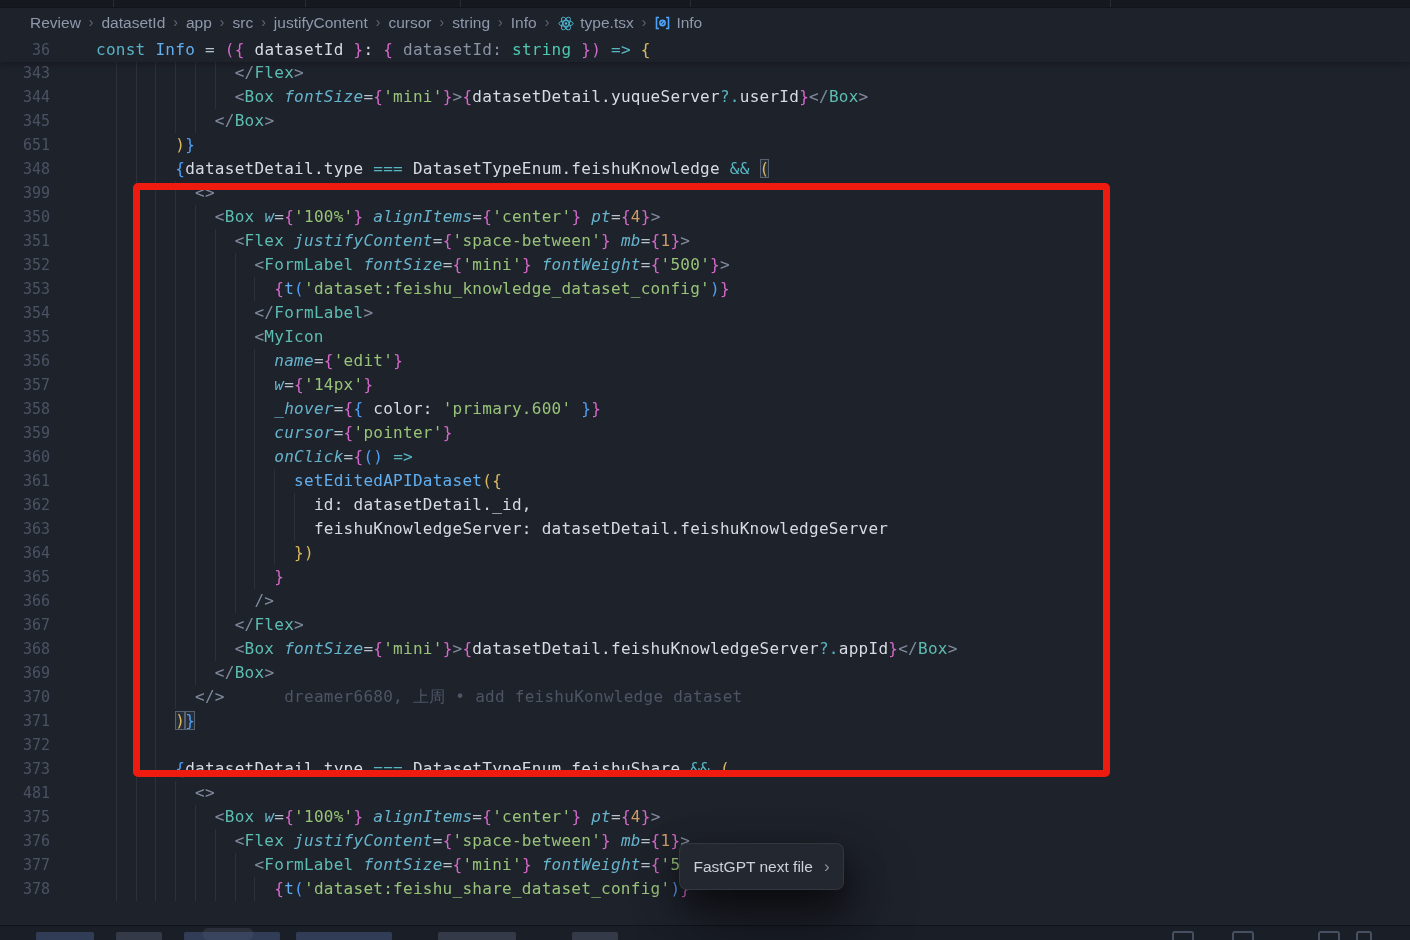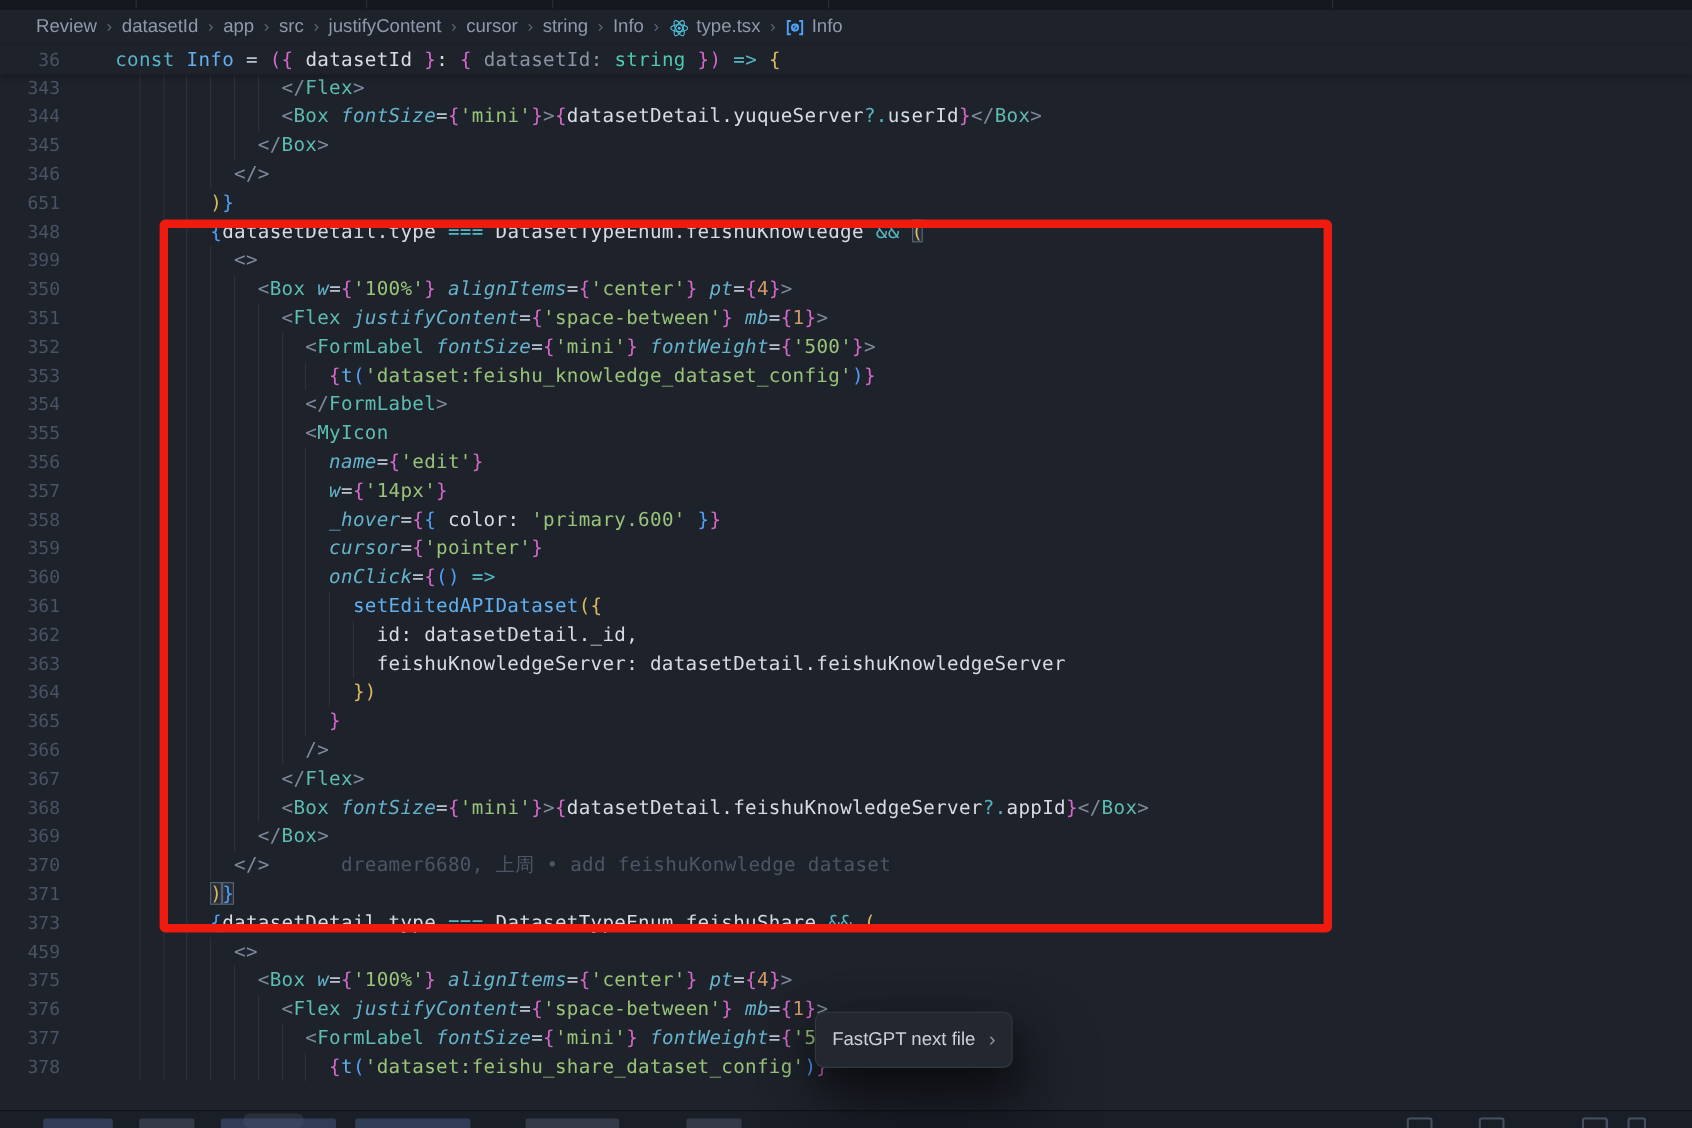--- a/index.html
+++ b/index.html
@@ -101,21 +101,20 @@
   </div>
 
 <div class="sticky-line" id="sticky">
     <div class="code-line"><span class="ln">36</span><span class="code-text"><span style="color: rgb(87, 178, 198);">const</span><span style="color: rgb(214, 219, 228);"> </span><span style="color: rgb(97, 175, 239);">Info</span><span style="color: rgb(185, 194, 207);"> = </span><span style="color: rgb(211, 104, 200);">(</span><span style="color: rgb(211, 104, 200);">{</span><span style="color: rgb(214, 219, 228);"> </span><span style="color: rgb(214, 219, 228);">datasetId</span><span style="color: rgb(214, 219, 228);"> </span><span style="color: rgb(211, 104, 200);">}</span><span style="color: rgb(214, 219, 228);">:</span><span style="color: rgb(214, 219, 228);"> </span><span style="color: rgb(211, 104, 200);">{</span><span style="color: rgb(214, 219, 228);"> </span><span style="color: rgb(139, 147, 165);">datasetId:</span><span style="color: rgb(214, 219, 228);"> </span><span style="color: rgb(78, 201, 176);">string</span><span style="color: rgb(214, 219, 228);"> </span><span style="color: rgb(211, 104, 200);">}</span><span style="color: rgb(211, 104, 200);">)</span><span style="color: rgb(214, 219, 228);"> </span><span style="color: rgb(86, 182, 194);">=&gt;</span><span style="color: rgb(214, 219, 228);"> </span><span style="color: rgb(218, 184, 94);">{</span></span></div>
   </div>
 
 <div class="code-area" id="code-lines">
     <div class="code-line"><span class="ln">343</span><div class="guide" style="left: 115.812px;"></div><div class="guide" style="left: 135.624px;"></div><div class="guide" style="left: 155.436px;"></div><div class="guide" style="left: 175.248px;"></div><div class="guide" style="left: 195.06px;"></div><div class="guide" style="left: 214.872px;"></div><span class="code-text">              <span style="color: rgb(127, 138, 157);">&lt;/</span><span style="color: rgb(93, 189, 178);">Flex</span><span style="color: rgb(127, 138, 157);">&gt;</span></span></div>
     <div class="code-line"><span class="ln">344</span><div class="guide" style="left: 115.812px;"></div><div class="guide" style="left: 135.624px;"></div><div class="guide" style="left: 155.436px;"></div><div class="guide" style="left: 175.248px;"></div><div class="guide" style="left: 195.06px;"></div><div class="guide" style="left: 214.872px;"></div><span class="code-text">              <span style="color: rgb(127, 138, 157);">&lt;</span><span style="color: rgb(93, 189, 178);">Box</span><span style="color: rgb(214, 219, 228);"> </span><span class="seg-attr" style="color: rgb(102, 179, 204);">fontSize</span><span style="color: rgb(185, 194, 207);">=</span><span style="color: rgb(211, 104, 200);">{</span><span style="color: rgb(152, 195, 121);">'mini'</span><span style="color: rgb(211, 104, 200);">}</span><span style="color: rgb(127, 138, 157);">&gt;</span><span style="color: rgb(211, 104, 200);">{</span><span style="color: rgb(214, 219, 228);">datasetDetail.yuqueServer</span><span style="color: rgb(86, 182, 194);">?.</span><span style="color: rgb(214, 219, 228);">userId</span><span style="color: rgb(211, 104, 200);">}</span><span style="color: rgb(127, 138, 157);">&lt;/</span><span style="color: rgb(93, 189, 178);">Box</span><span style="color: rgb(127, 138, 157);">&gt;</span></span></div>
     <div class="code-line"><span class="ln">345</span><div class="guide" style="left: 115.812px;"></div><div class="guide" style="left: 135.624px;"></div><div class="guide" style="left: 155.436px;"></div><div class="guide" style="left: 175.248px;"></div><div class="guide" style="left: 195.06px;"></div><span class="code-text">            <span style="color: rgb(127, 138, 157);">&lt;/</span><span style="color: rgb(93, 189, 178);">Box</span><span style="color: rgb(127, 138, 157);">&gt;</span></span></div>
-    <div class="code-line"><span class="ln">346</span><div class="guide" style="left: 115.812px;"></div><div class="guide" style="left: 135.624px;"></div><div class="guide" style="left: 155.436px;"></div><div class="guide" style="left: 175.248px;"></div><span class="code-text">          <span style="color: rgb(127, 138, 157);">&lt;/&gt;</span></span></div>
     <div class="code-line"><span class="ln">651</span><div class="guide" style="left: 115.812px;"></div><div class="guide" style="left: 135.624px;"></div><div class="guide" style="left: 155.436px;"></div><span class="code-text">        <span style="color: rgb(218, 184, 94);">)</span><span style="color: rgb(79, 159, 245);">}</span></span></div>
     <div class="code-line"><span class="ln">348</span><div class="guide" style="left: 115.812px;"></div><div class="guide" style="left: 135.624px;"></div><div class="guide" style="left: 155.436px;"></div><span class="code-text">        <span style="color: rgb(79, 159, 245);">{</span><span style="color: rgb(214, 219, 228);">datasetDetail.type </span><span style="color: rgb(86, 182, 194);">===</span><span style="color: rgb(214, 219, 228);"> DatasetTypeEnum.feishuKnowledge </span><span style="color: rgb(86, 182, 194);">&amp;&amp;</span><span style="color: rgb(214, 219, 228);"> </span><span class="boxed" style="color: rgb(218, 184, 94);">(</span></span></div>
     <div class="code-line"><span class="ln">399</span><div class="guide" style="left: 115.812px;"></div><div class="guide" style="left: 135.624px;"></div><div class="guide" style="left: 155.436px;"></div><div class="guide" style="left: 175.248px;"></div><span class="code-text">          <span style="color: rgb(127, 138, 157);">&lt;&gt;</span></span></div>
     <div class="code-line"><span class="ln">350</span><div class="guide" style="left: 115.812px;"></div><div class="guide" style="left: 135.624px;"></div><div class="guide" style="left: 155.436px;"></div><div class="guide" style="left: 175.248px;"></div><div class="guide" style="left: 195.06px;"></div><span class="code-text">            <span style="color: rgb(127, 138, 157);">&lt;</span><span style="color: rgb(93, 189, 178);">Box</span><span style="color: rgb(214, 219, 228);"> </span><span class="seg-attr" style="color: rgb(102, 179, 204);">w</span><span style="color: rgb(185, 194, 207);">=</span><span style="color: rgb(211, 104, 200);">{</span><span style="color: rgb(152, 195, 121);">'100%'</span><span style="color: rgb(211, 104, 200);">}</span><span style="color: rgb(214, 219, 228);"> </span><span class="seg-attr" style="color: rgb(102, 179, 204);">alignItems</span><span style="color: rgb(185, 194, 207);">=</span><span style="color: rgb(211, 104, 200);">{</span><span style="color: rgb(152, 195, 121);">'center'</span><span style="color: rgb(211, 104, 200);">}</span><span style="color: rgb(214, 219, 228);"> </span><span class="seg-attr" style="color: rgb(102, 179, 204);">pt</span><span style="color: rgb(185, 194, 207);">=</span><span style="color: rgb(211, 104, 200);">{</span><span style="color: rgb(209, 154, 102);">4</span><span style="color: rgb(211, 104, 200);">}</span><span style="color: rgb(127, 138, 157);">&gt;</span></span></div>
     <div class="code-line"><span class="ln">351</span><div class="guide" style="left: 115.812px;"></div><div class="guide" style="left: 135.624px;"></div><div class="guide" style="left: 155.436px;"></div><div class="guide" style="left: 175.248px;"></div><div class="guide" style="left: 195.06px;"></div><div class="guide" style="left: 214.872px;"></div><span class="code-text">              <span style="color: rgb(127, 138, 157);">&lt;</span><span style="color: rgb(93, 189, 178);">Flex</span><span style="color: rgb(214, 219, 228);"> </span><span class="seg-attr" style="color: rgb(102, 179, 204);">justifyContent</span><span style="color: rgb(185, 194, 207);">=</span><span style="color: rgb(211, 104, 200);">{</span><span style="color: rgb(152, 195, 121);">'space-between'</span><span style="color: rgb(211, 104, 200);">}</span><span style="color: rgb(214, 219, 228);"> </span><span class="seg-attr" style="color: rgb(102, 179, 204);">mb</span><span style="color: rgb(185, 194, 207);">=</span><span style="color: rgb(211, 104, 200);">{</span><span style="color: rgb(209, 154, 102);">1</span><span style="color: rgb(211, 104, 200);">}</span><span style="color: rgb(127, 138, 157);">&gt;</span></span></div>
     <div class="code-line"><span class="ln">352</span><div class="guide" style="left: 115.812px;"></div><div class="guide" style="left: 135.624px;"></div><div class="guide" style="left: 155.436px;"></div><div class="guide" style="left: 175.248px;"></div><div class="guide" style="left: 195.06px;"></div><div class="guide" style="left: 214.872px;"></div><div class="guide" style="left: 234.684px;"></div><span class="code-text">                <span style="color: rgb(127, 138, 157);">&lt;</span><span style="color: rgb(93, 189, 178);">FormLabel</span><span style="color: rgb(214, 219, 228);"> </span><span class="seg-attr" style="color: rgb(102, 179, 204);">fontSize</span><span style="color: rgb(185, 194, 207);">=</span><span style="color: rgb(211, 104, 200);">{</span><span style="color: rgb(152, 195, 121);">'mini'</span><span style="color: rgb(211, 104, 200);">}</span><span style="color: rgb(214, 219, 228);"> </span><span class="seg-attr" style="color: rgb(102, 179, 204);">fontWeight</span><span style="color: rgb(185, 194, 207);">=</span><span style="color: rgb(211, 104, 200);">{</span><span style="color: rgb(152, 195, 121);">'500'</span><span style="color: rgb(211, 104, 200);">}</span><span style="color: rgb(127, 138, 157);">&gt;</span></span></div>
     <div class="code-line"><span class="ln">353</span><div class="guide" style="left: 115.812px;"></div><div class="guide" style="left: 135.624px;"></div><div class="guide" style="left: 155.436px;"></div><div class="guide" style="left: 175.248px;"></div><div class="guide" style="left: 195.06px;"></div><div class="guide" style="left: 214.872px;"></div><div class="guide" style="left: 234.684px;"></div><div class="guide" style="left: 254.496px;"></div><span class="code-text">                  <span style="color: rgb(211, 104, 200);">{</span><span style="color: rgb(97, 175, 239);">t</span><span style="color: rgb(79, 159, 245);">(</span><span style="color: rgb(152, 195, 121);">'dataset:feishu_knowledge_dataset_config'</span><span style="color: rgb(79, 159, 245);">)</span><span style="color: rgb(211, 104, 200);">}</span></span></div>
     <div class="code-line"><span class="ln">354</span><div class="guide" style="left: 115.812px;"></div><div class="guide" style="left: 135.624px;"></div><div class="guide" style="left: 155.436px;"></div><div class="guide" style="left: 175.248px;"></div><div class="guide" style="left: 195.06px;"></div><div class="guide" style="left: 214.872px;"></div><div class="guide" style="left: 234.684px;"></div><span class="code-text">                <span style="color: rgb(127, 138, 157);">&lt;/</span><span style="color: rgb(93, 189, 178);">FormLabel</span><span style="color: rgb(127, 138, 157);">&gt;</span></span></div>
     <div class="code-line"><span class="ln">355</span><div class="guide" style="left: 115.812px;"></div><div class="guide" style="left: 135.624px;"></div><div class="guide" style="left: 155.436px;"></div><div class="guide" style="left: 175.248px;"></div><div class="guide" style="left: 195.06px;"></div><div class="guide" style="left: 214.872px;"></div><div class="guide" style="left: 234.684px;"></div><span class="code-text">                <span style="color: rgb(127, 138, 157);">&lt;</span><span style="color: rgb(93, 189, 178);">MyIcon</span></span></div>
     <div class="code-line"><span class="ln">356</span><div class="guide" style="left: 115.812px;"></div><div class="guide" style="left: 135.624px;"></div><div class="guide" style="left: 155.436px;"></div><div class="guide" style="left: 175.248px;"></div><div class="guide" style="left: 195.06px;"></div><div class="guide" style="left: 214.872px;"></div><div class="guide" style="left: 234.684px;"></div><div class="guide" style="left: 254.496px;"></div><span class="code-text">                  <span class="seg-attr" style="color: rgb(102, 179, 204);">name</span><span style="color: rgb(185, 194, 207);">=</span><span style="color: rgb(211, 104, 200);">{</span><span style="color: rgb(152, 195, 121);">'edit'</span><span style="color: rgb(211, 104, 200);">}</span></span></div>
@@ -127,22 +126,23 @@
     <div class="code-line"><span class="ln">362</span><div class="guide" style="left: 115.812px;"></div><div class="guide" style="left: 135.624px;"></div><div class="guide" style="left: 155.436px;"></div><div class="guide" style="left: 175.248px;"></div><div class="guide" style="left: 195.06px;"></div><div class="guide" style="left: 214.872px;"></div><div class="guide" style="left: 234.684px;"></div><div class="guide" style="left: 254.496px;"></div><div class="guide" style="left: 274.308px;"></div><div class="guide" style="left: 294.12px;"></div><span class="code-text">                      <span style="color: rgb(214, 219, 228);">id: datasetDetail._id,</span></span></div>
     <div class="code-line"><span class="ln">363</span><div class="guide" style="left: 115.812px;"></div><div class="guide" style="left: 135.624px;"></div><div class="guide" style="left: 155.436px;"></div><div class="guide" style="left: 175.248px;"></div><div class="guide" style="left: 195.06px;"></div><div class="guide" style="left: 214.872px;"></div><div class="guide" style="left: 234.684px;"></div><div class="guide" style="left: 254.496px;"></div><div class="guide" style="left: 274.308px;"></div><div class="guide" style="left: 294.12px;"></div><span class="code-text">                      <span style="color: rgb(214, 219, 228);">feishuKnowledgeServer: datasetDetail.feishuKnowledgeServer</span></span></div>
     <div class="code-line"><span class="ln">364</span><div class="guide" style="left: 115.812px;"></div><div class="guide" style="left: 135.624px;"></div><div class="guide" style="left: 155.436px;"></div><div class="guide" style="left: 175.248px;"></div><div class="guide" style="left: 195.06px;"></div><div class="guide" style="left: 214.872px;"></div><div class="guide" style="left: 234.684px;"></div><div class="guide" style="left: 254.496px;"></div><div class="guide" style="left: 274.308px;"></div><span class="code-text">                    <span style="color: rgb(218, 184, 94);">}</span><span style="color: rgb(218, 184, 94);">)</span></span></div>
     <div class="code-line"><span class="ln">365</span><div class="guide" style="left: 115.812px;"></div><div class="guide" style="left: 135.624px;"></div><div class="guide" style="left: 155.436px;"></div><div class="guide" style="left: 175.248px;"></div><div class="guide" style="left: 195.06px;"></div><div class="guide" style="left: 214.872px;"></div><div class="guide" style="left: 234.684px;"></div><div class="guide" style="left: 254.496px;"></div><span class="code-text">                  <span style="color: rgb(211, 104, 200);">}</span></span></div>
     <div class="code-line"><span class="ln">366</span><div class="guide" style="left: 115.812px;"></div><div class="guide" style="left: 135.624px;"></div><div class="guide" style="left: 155.436px;"></div><div class="guide" style="left: 175.248px;"></div><div class="guide" style="left: 195.06px;"></div><div class="guide" style="left: 214.872px;"></div><div class="guide" style="left: 234.684px;"></div><span class="code-text">                <span style="color: rgb(127, 138, 157);">/&gt;</span></span></div>
     <div class="code-line"><span class="ln">367</span><div class="guide" style="left: 115.812px;"></div><div class="guide" style="left: 135.624px;"></div><div class="guide" style="left: 155.436px;"></div><div class="guide" style="left: 175.248px;"></div><div class="guide" style="left: 195.06px;"></div><div class="guide" style="left: 214.872px;"></div><span class="code-text">              <span style="color: rgb(127, 138, 157);">&lt;/</span><span style="color: rgb(93, 189, 178);">Flex</span><span style="color: rgb(127, 138, 157);">&gt;</span></span></div>
     <div class="code-line"><span class="ln">368</span><div class="guide" style="left: 115.812px;"></div><div class="guide" style="left: 135.624px;"></div><div class="guide" style="left: 155.436px;"></div><div class="guide" style="left: 175.248px;"></div><div class="guide" style="left: 195.06px;"></div><div class="guide" style="left: 214.872px;"></div><span class="code-text">              <span style="color: rgb(127, 138, 157);">&lt;</span><span style="color: rgb(93, 189, 178);">Box</span><span style="color: rgb(214, 219, 228);"> </span><span class="seg-attr" style="color: rgb(102, 179, 204);">fontSize</span><span style="color: rgb(185, 194, 207);">=</span><span style="color: rgb(211, 104, 200);">{</span><span style="color: rgb(152, 195, 121);">'mini'</span><span style="color: rgb(211, 104, 200);">}</span><span style="color: rgb(127, 138, 157);">&gt;</span><span style="color: rgb(211, 104, 200);">{</span><span style="color: rgb(214, 219, 228);">datasetDetail.feishuKnowledgeServer</span><span style="color: rgb(86, 182, 194);">?.</span><span style="color: rgb(214, 219, 228);">appId</span><span style="color: rgb(211, 104, 200);">}</span><span style="color: rgb(127, 138, 157);">&lt;/</span><span style="color: rgb(93, 189, 178);">Box</span><span style="color: rgb(127, 138, 157);">&gt;</span></span></div>
     <div class="code-line"><span class="ln">369</span><div class="guide" style="left: 115.812px;"></div><div class="guide" style="left: 135.624px;"></div><div class="guide" style="left: 155.436px;"></div><div class="guide" style="left: 175.248px;"></div><div class="guide" style="left: 195.06px;"></div><span class="code-text">            <span style="color: rgb(127, 138, 157);">&lt;/</span><span style="color: rgb(93, 189, 178);">Box</span><span style="color: rgb(127, 138, 157);">&gt;</span></span></div>
     <div class="code-line"><span class="ln">370</span><div class="guide" style="left: 115.812px;"></div><div class="guide" style="left: 135.624px;"></div><div class="guide" style="left: 155.436px;"></div><div class="guide" style="left: 175.248px;"></div><span class="code-text">          <span style="color: rgb(127, 138, 157);">&lt;/&gt;</span><span style="color: rgb(77, 85, 101);">      dreamer6680, 上周 • add feishuKonwledge dataset</span></span></div>
     <div class="code-line"><span class="ln">371</span><div class="guide" style="left: 115.812px;"></div><div class="guide" style="left: 135.624px;"></div><div class="guide" style="left: 155.436px;"></div><span class="code-text">        <span class="boxed" style="color: rgb(218, 184, 94);">)</span><span class="boxed" style="color: rgb(79, 159, 245);">}</span></span></div>
+    <div class="code-line"><span class="ln">372</span><div class="guide" style="left: 115.812px;"></div><div class="guide" style="left: 135.624px;"></div><div class="guide" style="left: 155.436px;"></div><span class="code-text">        </span></div>
     <div class="code-line"><span class="ln">373</span><div class="guide" style="left: 115.812px;"></div><div class="guide" style="left: 135.624px;"></div><div class="guide" style="left: 155.436px;"></div><span class="code-text">        <span style="color: rgb(79, 159, 245);">{</span><span style="color: rgb(214, 219, 228);">datasetDetail.type </span><span style="color: rgb(86, 182, 194);">===</span><span style="color: rgb(214, 219, 228);"> DatasetTypeEnum.feishuShare </span><span style="color: rgb(86, 182, 194);">&amp;&amp;</span><span style="color: rgb(214, 219, 228);"> </span><span style="color: rgb(218, 184, 94);">(</span></span></div>
-    <div class="code-line"><span class="ln">459</span><div class="guide" style="left: 115.812px;"></div><div class="guide" style="left: 135.624px;"></div><div class="guide" style="left: 155.436px;"></div><div class="guide" style="left: 175.248px;"></div><span class="code-text">          <span style="color: rgb(127, 138, 157);">&lt;&gt;</span></span></div>
+    <div class="code-line"><span class="ln">481</span><div class="guide" style="left: 115.812px;"></div><div class="guide" style="left: 135.624px;"></div><div class="guide" style="left: 155.436px;"></div><div class="guide" style="left: 175.248px;"></div><span class="code-text">          <span style="color: rgb(127, 138, 157);">&lt;&gt;</span></span></div>
     <div class="code-line"><span class="ln">375</span><div class="guide" style="left: 115.812px;"></div><div class="guide" style="left: 135.624px;"></div><div class="guide" style="left: 155.436px;"></div><div class="guide" style="left: 175.248px;"></div><div class="guide" style="left: 195.06px;"></div><span class="code-text">            <span style="color: rgb(127, 138, 157);">&lt;</span><span style="color: rgb(93, 189, 178);">Box</span><span style="color: rgb(214, 219, 228);"> </span><span class="seg-attr" style="color: rgb(102, 179, 204);">w</span><span style="color: rgb(185, 194, 207);">=</span><span style="color: rgb(211, 104, 200);">{</span><span style="color: rgb(152, 195, 121);">'100%'</span><span style="color: rgb(211, 104, 200);">}</span><span style="color: rgb(214, 219, 228);"> </span><span class="seg-attr" style="color: rgb(102, 179, 204);">alignItems</span><span style="color: rgb(185, 194, 207);">=</span><span style="color: rgb(211, 104, 200);">{</span><span style="color: rgb(152, 195, 121);">'center'</span><span style="color: rgb(211, 104, 200);">}</span><span style="color: rgb(214, 219, 228);"> </span><span class="seg-attr" style="color: rgb(102, 179, 204);">pt</span><span style="color: rgb(185, 194, 207);">=</span><span style="color: rgb(211, 104, 200);">{</span><span style="color: rgb(209, 154, 102);">4</span><span style="color: rgb(211, 104, 200);">}</span><span style="color: rgb(127, 138, 157);">&gt;</span></span></div>
     <div class="code-line"><span class="ln">376</span><div class="guide" style="left: 115.812px;"></div><div class="guide" style="left: 135.624px;"></div><div class="guide" style="left: 155.436px;"></div><div class="guide" style="left: 175.248px;"></div><div class="guide" style="left: 195.06px;"></div><div class="guide" style="left: 214.872px;"></div><span class="code-text">              <span style="color: rgb(127, 138, 157);">&lt;</span><span style="color: rgb(93, 189, 178);">Flex</span><span style="color: rgb(214, 219, 228);"> </span><span class="seg-attr" style="color: rgb(102, 179, 204);">justifyContent</span><span style="color: rgb(185, 194, 207);">=</span><span style="color: rgb(211, 104, 200);">{</span><span style="color: rgb(152, 195, 121);">'space-between'</span><span style="color: rgb(211, 104, 200);">}</span><span style="color: rgb(214, 219, 228);"> </span><span class="seg-attr" style="color: rgb(102, 179, 204);">mb</span><span style="color: rgb(185, 194, 207);">=</span><span style="color: rgb(211, 104, 200);">{</span><span style="color: rgb(209, 154, 102);">1</span><span style="color: rgb(211, 104, 200);">}</span><span style="color: rgb(127, 138, 157);">&gt;</span></span></div>
     <div class="code-line"><span class="ln">377</span><div class="guide" style="left: 115.812px;"></div><div class="guide" style="left: 135.624px;"></div><div class="guide" style="left: 155.436px;"></div><div class="guide" style="left: 175.248px;"></div><div class="guide" style="left: 195.06px;"></div><div class="guide" style="left: 214.872px;"></div><div class="guide" style="left: 234.684px;"></div><span class="code-text">                <span style="color: rgb(127, 138, 157);">&lt;</span><span style="color: rgb(93, 189, 178);">FormLabel</span><span style="color: rgb(214, 219, 228);"> </span><span class="seg-attr" style="color: rgb(102, 179, 204);">fontSize</span><span style="color: rgb(185, 194, 207);">=</span><span style="color: rgb(211, 104, 200);">{</span><span style="color: rgb(152, 195, 121);">'mini'</span><span style="color: rgb(211, 104, 200);">}</span><span style="color: rgb(214, 219, 228);"> </span><span class="seg-attr" style="color: rgb(102, 179, 204);">fontWeight</span><span style="color: rgb(185, 194, 207);">=</span><span style="color: rgb(211, 104, 200);">{</span><span style="color: rgb(152, 195, 121);">'500'</span><span style="color: rgb(211, 104, 200);">}</span><span style="color: rgb(127, 138, 157);">&gt;</span></span></div>
     <div class="code-line"><span class="ln">378</span><div class="guide" style="left: 115.812px;"></div><div class="guide" style="left: 135.624px;"></div><div class="guide" style="left: 155.436px;"></div><div class="guide" style="left: 175.248px;"></div><div class="guide" style="left: 195.06px;"></div><div class="guide" style="left: 214.872px;"></div><div class="guide" style="left: 234.684px;"></div><div class="guide" style="left: 254.496px;"></div><span class="code-text">                  <span style="color: rgb(211, 104, 200);">{</span><span style="color: rgb(97, 175, 239);">t</span><span style="color: rgb(79, 159, 245);">(</span><span style="color: rgb(152, 195, 121);">'dataset:feishu_share_dataset_config'</span><span style="color: rgb(79, 159, 245);">)</span><span style="color: rgb(211, 104, 200);">}</span></span></div>
   </div>
 
 <div class="red-annotation"></div>
 
 <div class="review-btn">
   <span>FastGPT next file</span>

